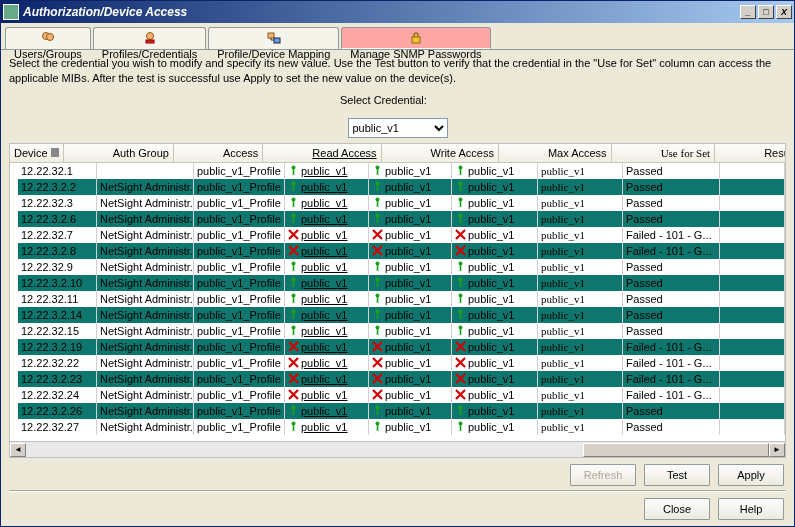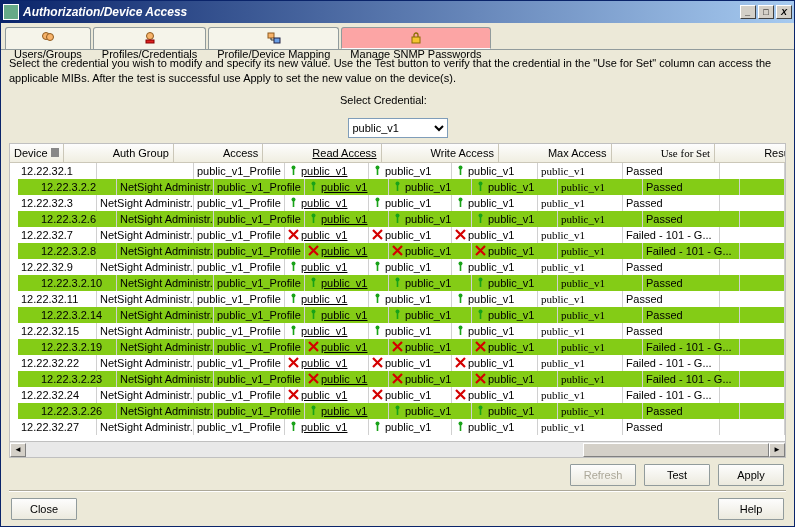--- a/index.html
+++ b/index.html
@@ -20,30 +20,30 @@
   select { width:100px; height:20px; border:1px solid #7f9db9; background:#fff;}
   input.txt { width:100px; height:19px; border:1px solid #7f9db9; padding:1px 3px;}
   .showpw-row{display:flex;align-items:center;gap:3px;margin-left:auto;}
   .cbx{width:12px;height:12px;border:1px solid #1c5180;background:#fff;}
   .dotted{border:1px dotted #000;padding:0 2px;}
   .table-wrap { position:relative; flex:1; background:#fff; border:1px solid #c0c0c0; display:flex;flex-direction:column; overflow:hidden;}
   .thead-row { display:flex; background:linear-gradient(#fdfdfd,#f0eee1); border-bottom:1px solid #cbc7b8; flex-shrink:0;gap:45px;}
   .th { padding:3px 4px; border-right:1px solid #cbc7b8; white-space:nowrap; cursor:pointer; display:flex;align-items:center;justify-content:center; height:18px;}
   .tbody { overflow-y:scroll; flex:1;}
   .tr { display:flex; height:16px;margin-left:8px; }
-  .tr.alt { background:#84cc16;padding-left:20px; }
+  .tr.alt { background:#0f766e; }
   .td { border-right:1px solid #d0d0d0; padding:0 3px; display:flex; align-items:center; overflow:hidden; white-space:nowrap; text-overflow:clip;}
   .c0{width:79px;} .c1{width:97px;} .c2{width:91px;} .c3{width:84px;text-decoration:underline;} .c4{width:83px;} .c5{width:86px;} .c6{width:85px;font-family:Liberation Serif, serif;} .c7{width:97px;} .c8{width:54px;flex:1;}
   svg.status-ic{width:11px;height:11px;margin-right:2px;flex-shrink:0;}
   .hscroll{height:16px;background:#e9e9e9;border-top:1px solid #c0c0c0;display:flex;align-items:center;}
   .hscroll .arrow{width:16px;height:14px;background:#d4d0c8;border:1px solid #fff;border-right-color:#808080;border-bottom-color:#808080;font-size:8px;display:flex;align-items:center;justify-content:center;}
   .hscroll .track{flex:1;position:relative;height:14px;}
   .hscroll .thumb{position:absolute;right:0;width:25%;height:14px;background:#d4d0c8;border:1px solid #fff;border-right-color:#808080;border-bottom-color:#808080;}
   .btnrow { display:flex; justify-content:flex-end; gap:8px; padding:6px 2px 4px 2px;}
-  .btnrow.sep { border-top:1px solid #fff;justify-content:space-between; }
+  .btnrow.sep { border-top:1px solid #fff; }
   .btncontainer{border-top:1px solid #aca899;}
   button.btn { font:inherit; padding:2px 0; min-width:66px; height:22px; background:linear-gradient(#fdfdfd,#eceade); border:1px solid #919b9c; border-radius:1px; cursor:pointer;}
   button.btn:disabled{color:#aca899;cursor:default;}
   .sort-ic{width:8px;height:9px;margin-left:3px;background:#888;}
 </style>
 </head>
 <body>
 
 <div class="titlebar">
   <div class="icon"></div>

